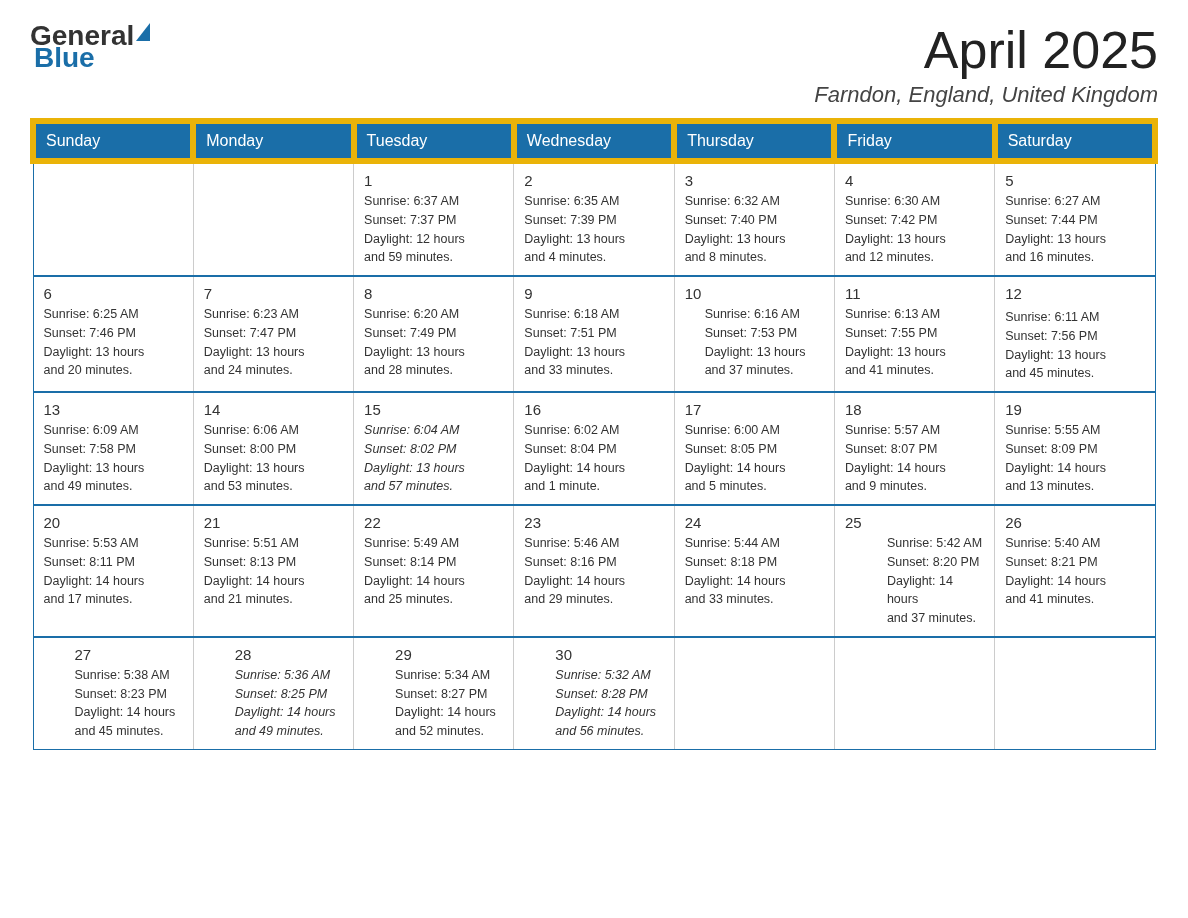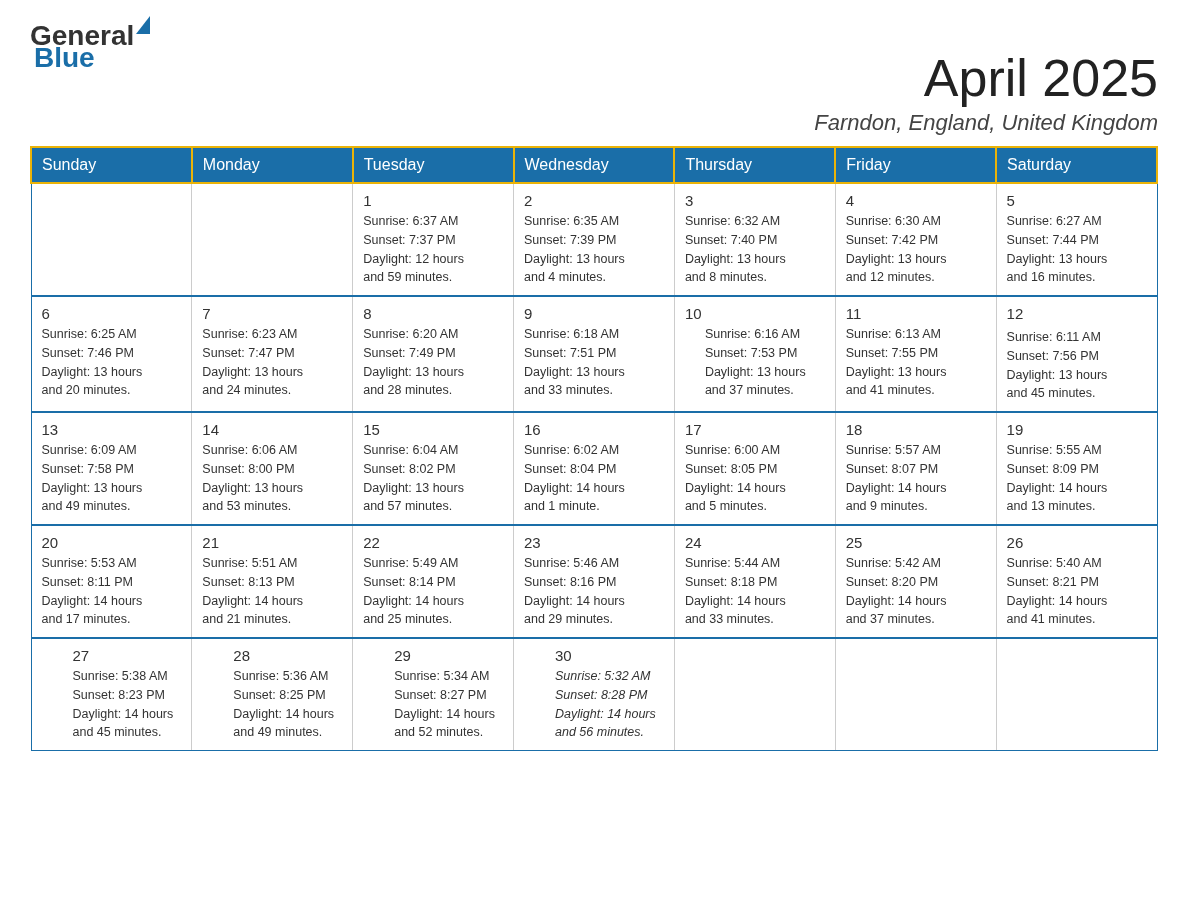--- a/index.html
+++ b/index.html
@@ -16,20 +16,21 @@
       align-items: flex-start;
       margin-bottom: 10px;
     }
     .logo {
       display: flex;
       flex-direction: column;
       align-items: flex-start;
     }
     .logo-text {
       display: flex;
+      align-items: center;
       font-size: 28px;
       font-weight: bold;
       color: #333;
     }
     .logo-general {
       color: #333;
     }
     .logo-triangle {
       width: 0;
       height: 0;
@@ -50,21 +51,20 @@
       display: flex;
       margin-top: -4px;
     }
     .title-block {
       text-align: right;
     }
     .month-title {
       font-size: 52px;
       font-weight: normal;
       color: #222;
-      margin-top: 28px;
     }
     .location-title {
       font-size: 22px;
       color: #444;
       margin-top: 2px;
       font-style: italic;
     }
     table {
       width: 100%;
       border-collapse: collapse;
@@ -72,21 +72,21 @@
     }
     thead tr {
       background-color: #1a6ea8;
       color: #fff;
     }
     thead th {
       padding: 8px 10px;
       font-size: 16px;
       font-weight: normal;
       text-align: left;
-      border: 2px solid #eab308;
+      border: 6px solid #eab308;
     }
     tbody tr {
       border-top: 2px solid #1a6ea8;
     }
     tbody td {
       padding: 8px 10px;
       font-size: 13px;
       color: #333;
       vertical-align: top;
       border-left: 1px solid #ccc;
@@ -250,21 +250,21 @@
         </td>
         <td>
           <span class="day-number">14</span>
           <div class="day-info" style="white-space: pre-line;">Sunrise: 6:06 AM
 Sunset: 8:00 PM
 Daylight: 13 hours
 and 53 minutes.</div>
         </td>
         <td>
           <span class="day-number">15</span>
-          <div class="day-info" style="white-space: pre-line;">Sunrise: 6:04 AM
+          <div class="day-info" style="white-space: pre-line; font-style: italic;">Sunrise: 6:04 AM
 Sunset: 8:02 PM
 Daylight: 13 hours
 and 57 minutes.</div>
         </td>
         <td>
           <span class="day-number">16</span>
           <div class="day-info" style="white-space: pre-line;">Sunrise: 6:02 AM
 Sunset: 8:04 PM
 Daylight: 14 hours
 and 1 minute.</div>
@@ -322,21 +322,21 @@
         </td>
         <td>
           <span class="day-number">24</span>
           <div class="day-info" style="white-space: pre-line;">Sunrise: 5:44 AM
 Sunset: 8:18 PM
 Daylight: 14 hours
 and 33 minutes.</div>
         </td>
         <td>
           <span class="day-number">25</span>
-          <div class="day-info" style="white-space: pre-line;">Sunrise: 5:42 AM
+          <div class="day-info" style="white-space: pre-line; margin-left: 42px;">Sunrise: 5:42 AM
 Sunset: 8:20 PM
 Daylight: 14 hours
 and 37 minutes.</div>
         </td>
         <td>
           <span class="day-number">26</span>
           <div class="day-info" style="white-space: pre-line;">Sunrise: 5:40 AM
 Sunset: 8:21 PM
 Daylight: 14 hours
 and 41 minutes.</div>
@@ -345,21 +345,21 @@
       <tr>
         <td>
           <span class="day-number">27</span>
           <div class="day-info" style="white-space: pre-line;">Sunrise: 5:38 AM
 Sunset: 8:23 PM
 Daylight: 14 hours
 and 45 minutes.</div>
         </td>
         <td>
           <span class="day-number">28</span>
-          <div class="day-info" style="white-space: pre-line;">Sunrise: 5:36 AM
+          <div class="day-info" style="white-space: pre-line; font-style: italic;">Sunrise: 5:36 AM
 Sunset: 8:25 PM
 Daylight: 14 hours
 and 49 minutes.</div>
         </td>
         <td>
           <span class="day-number">29</span>
           <div class="day-info" style="white-space: pre-line;">Sunrise: 5:34 AM
 Sunset: 8:27 PM
 Daylight: 14 hours
 and 52 minutes.</div>

